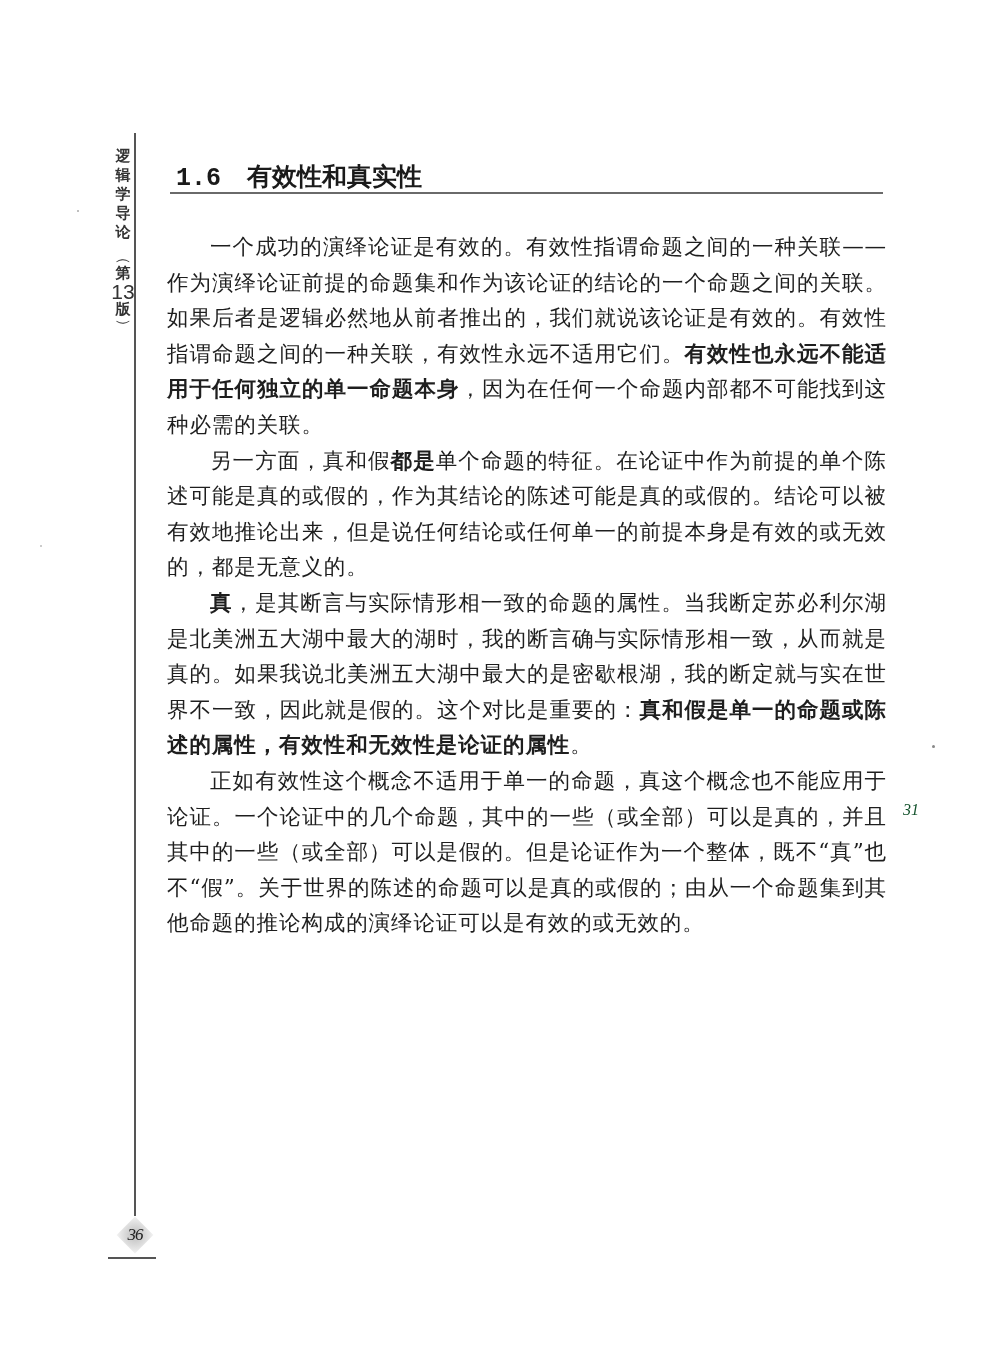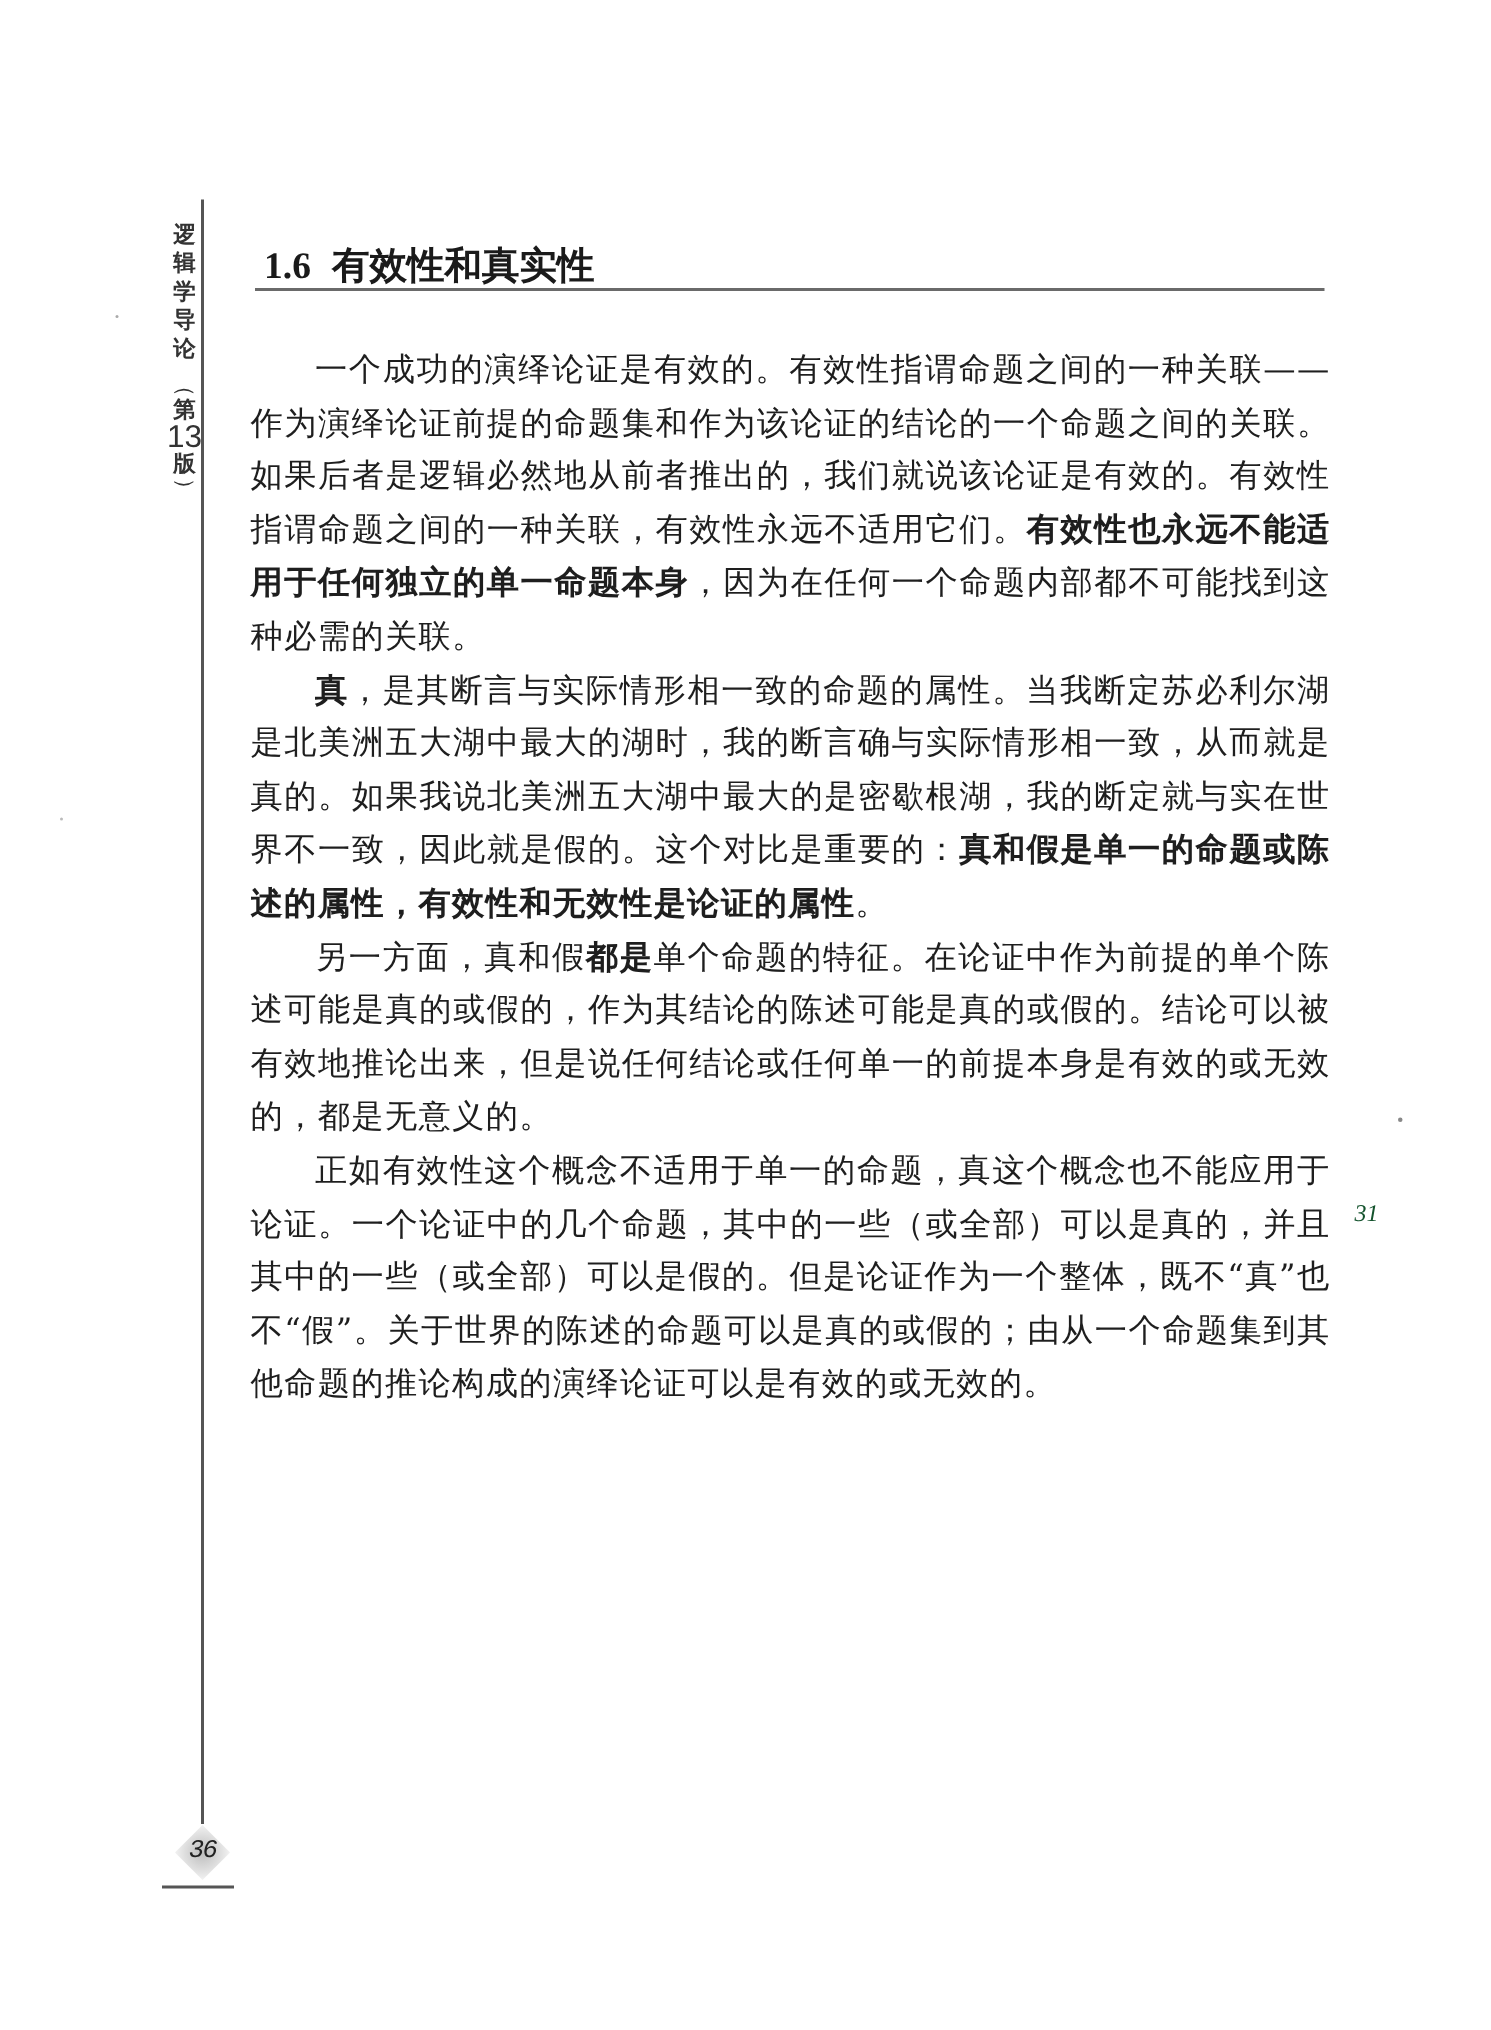--- a/index.html
+++ b/index.html
@@ -13,21 +13,21 @@
     display: flex; flex-direction: column; align-items: center;
     font-size: 15px; line-height: 19px; color: #333; font-weight: bold;
   }
   .running-head span { display: block; }
   .running-head .paren { transform: rotate(90deg); font-weight: normal; line-height: 14px; }
   .running-head .num { font-family: "Liberation Sans", sans-serif; font-weight: normal; font-size: 21px; line-height: 17px; }
   .heading {
     position: absolute; left: 176px; top: 160px; font-weight: bold; font-size: 25px; color: #1a1a1a;
     white-space: nowrap;
   }
-  .heading .num { font-family: Liberation Serif, serif; margin-right: 14px; }
+  .heading .num { font-family: Liberation Mono, monospace; margin-right: 26px; }
   .heading-rule { position: absolute; left: 170px; top: 192px; width: 713px; height: 1.5px; background: #6a6a6a; }
   .body-text {
     position: absolute; left: 167px; top: 229px; width: 720px;
     font-size: 21.5px; line-height: 35.6px; text-align: justify; letter-spacing: 0.9px;
   }
   .body-text p { margin: 0; text-indent: 2em; }
   .body-text b { font-family: "DejaVu Sans", "Liberation Sans", sans-serif; font-weight: bold; }
   .margin-num {
     position: absolute; left: 903px; top: 801px; font-style: italic; font-size: 16px; color: #14532d;
     font-family: "Liberation Serif", serif;
@@ -35,21 +35,21 @@
   .speck { position: absolute; width: 3px; height: 3px; border-radius: 50%; background: #888; }
   .page-badge {
     position: absolute; left: 116px; top: 1216px; width: 38px; height: 38px;
   }
   .page-badge .diamond {
     position: absolute; left: 6px; top: 6px; width: 26px; height: 26px; transform: rotate(45deg);
     background: radial-gradient(circle, #bdbdbd 0%, #dcdcdc 60%, #f2f2f2 100%);
   }
   .page-badge .num {
     position: absolute; left: 0; top: 9px; width: 38px; text-align: center; font-size: 17px;
-    font-family: Liberation Mono, monospace; font-style: italic; color: #222; letter-spacing: -1px;
+    font-family: Liberation Serif, serif; font-style: italic; color: #222; letter-spacing: -1px;
   }
   .badge-rule { position: absolute; left: 108px; top: 1257px; width: 48px; height: 1.5px; background: #555; }
 </style>
 </head>
 <body>
 
 <div class="spine-rule"></div>
 
 <div class="running-head">
   <span>逻</span>
@@ -65,22 +65,22 @@
   <span class="paren">）</span>
 </div>
 
 <div class="heading">
   <span class="num">1.6</span><span>有效性和真实性</span>
 </div>
 <div class="heading-rule"></div>
 
 <div class="body-text" id="body-text">
     <p><span>一个成功的演绎论证是有效的。有效性指谓命题之间的一种关联——作为演绎论证前提的命题集和作为该论证的结论的一个命题之间的关联。如果后者是逻辑必然地从前者推出的，我们就说该论证是有效的。有效性指谓命题之间的一种关联，有效性永远不适用它们。</span><b>有效性也永远不能适用于任何独立的单一命题本身</b><span>，因为在任何一个命题内部都不可能找到这种必需的关联。</span></p>
+    <p><span>另一方面，真和假</span><b>都是</b><span>单个命题的特征。在论证中作为前提的单个陈述可能是真的或假的，作为其结论的陈述可能是真的或假的。结论可以被有效地推论出来，但是说任何结论或任何单一的前提本身是有效的或无效的，都是无意义的。</span></p>
     <p><b>真</b><span>，是其断言与实际情形相一致的命题的属性。当我断定苏必利尔湖是北美洲五大湖中最大的湖时，我的断言确与实际情形相一致，从而就是真的。如果我说北美洲五大湖中最大的是密歇根湖，我的断定就与实在世界不一致，因此就是假的。这个对比是重要的：</span><b>真和假是单一的命题或陈述的属性，有效性和无效性是论证的属性</b><span>。</span></p>
-    <p><span>另一方面，真和假</span><b>都是</b><span>单个命题的特征。在论证中作为前提的单个陈述可能是真的或假的，作为其结论的陈述可能是真的或假的。结论可以被有效地推论出来，但是说任何结论或任何单一的前提本身是有效的或无效的，都是无意义的。</span></p>
     <p><span>正如有效性这个概念不适用于单一的命题，真这个概念也不能应用于论证。一个论证中的几个命题，其中的一些（或全部）可以是真的，并且其中的一些（或全部）可以是假的。但是论证作为一个整体，既不“真”也不“假”。关于世界的陈述的命题可以是真的或假的；由从一个命题集到其他命题的推论构成的演绎论证可以是有效的或无效的。</span></p>
   </div>
 
 <div class="margin-num">31</div>
 
 <div class="speck" style="left:932px; top:745px;"></div>
 <div class="speck" style="left:77px; top:210px; width:2px; height:2px; background:#aaa;"></div>
 <div class="speck" style="left:40px; top:545px; width:2px; height:2px; background:#bbb;"></div>
 
 <div class="page-badge">

